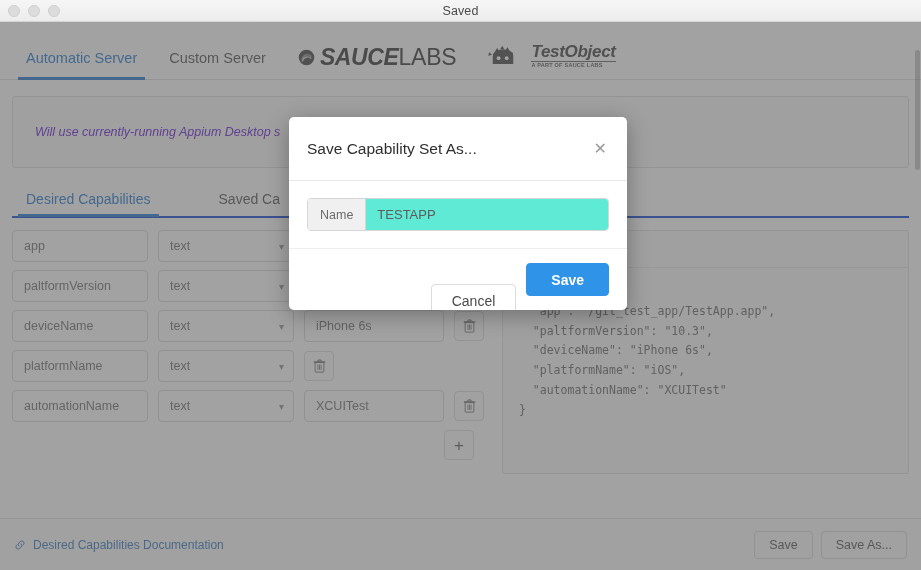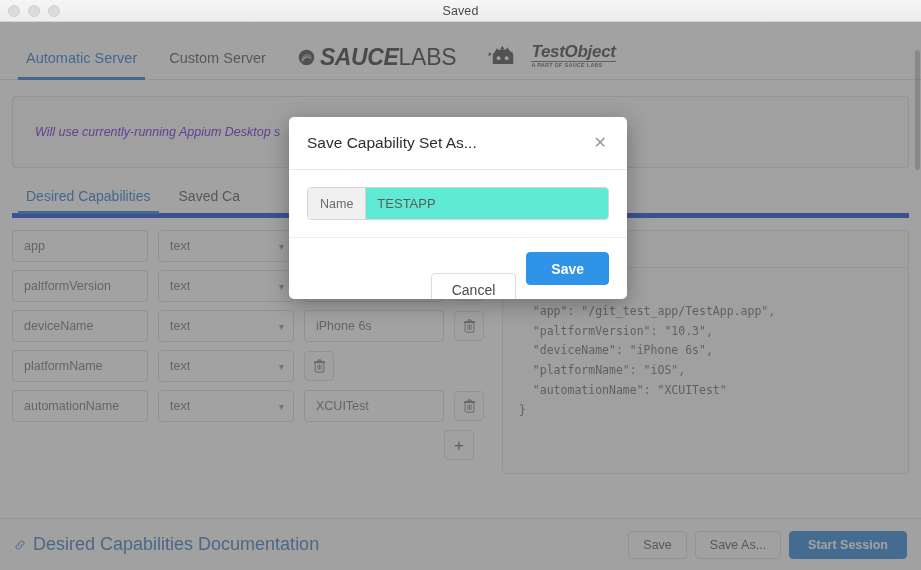--- a/index.html
+++ b/index.html
@@ -107,23 +107,24 @@
     display: flex; align-items: center;
     padding: 0 22px;
   }
   .notice-text {
     font-size: 12.5px; font-style: italic; color: #6d28d9;
   }
 
   
   .subtabstrip {
     margin: 14px 12px 0 12px;
-    border-bottom: 5px solid #1d4ed8;
+    border-bottom: 2px solid #1d4ed8;
     display: flex; align-items: flex-end;
     height: 36px;
+    gap: 40px;
   }
   .subtab {
     position: relative;
     padding: 0 14px 9px 14px;
     font-size: 14px; color: #5a5a5a; cursor: pointer;
   }
   .subtab.active { color: #2f7fd1; }
   .subtab.active::after {
     content: "";
     position: absolute; left: 6px; right: 6px; bottom: -1px;
@@ -203,21 +204,21 @@
     position: absolute;
     left: 0; right: 0; bottom: 0;
     height: 52px;
     border-top: 1px solid #e4e4e4;
     background: #fdfdfd;
     display: flex; align-items: center;
     padding: 0 14px;
   }
   .doclink {
     display: flex; align-items: center; gap: 7px;
-    font-size: 18px; color: #3d7fc1; cursor: pointer;
+    font-size: 12px; color: #3d7fc1; cursor: pointer;
   }
   .spacer { flex: 1; }
   .btn {
     height: 28px;
     border-radius: 4px;
     font-size: 12.5px;
     display: inline-flex; align-items: center; justify-content: center;
     padding: 0 14px;
     cursor: pointer;
     margin-left: 8px;
@@ -263,21 +264,21 @@
     position: absolute;
     left: 289px; top: 117px;
     width: 338px;
     background: #fff;
     border-radius: 5px;
     box-shadow: 0 5px 22px rgba(0,0,0,.30);
     z-index: 30;
     overflow: hidden;
   }
   .modal-head {
-    height: 53px;
+    height: 64px;
     border-bottom: 1px solid #e8e8e8;
     display: flex; align-items: center;
     padding: 0 18px;
   }
   .modal-title {
     font-size: 15.5px;
     color: #2f2f2f;
     flex: 1;
   }
   .modal-close {
@@ -501,21 +502,20 @@
       <div class="doclink">
         <svg width="12" height="12" viewBox="0 0 16 16">
           <path d="M6.5 9.5 a3 3 0 0 1 0 -4.2 l2.1 -2.1 a3 3 0 0 1 4.2 4.2 l-1 1" fill="none" stroke="#3d7fc1" stroke-width="1.3" stroke-linecap="round"></path>
           <path d="M9.5 6.5 a3 3 0 0 1 0 4.2 l-2.1 2.1 a3 3 0 0 1 -4.2 -4.2 l1 -1" fill="none" stroke="#3d7fc1" stroke-width="1.3" stroke-linecap="round"></path>
         </svg>
         <span>Desired Capabilities Documentation</span>
       </div>
       <div class="spacer"></div>
       <div class="btn btn-default">Save</div>
       <div class="btn btn-default">Save As...</div>
-      <div class="btn btn-primary">Start Session</div>
     </div>
 
     <div class="winscroll">
       <div class="winscroll-thumb"></div>
     </div>
   </div>
 
   <div class="overlay"></div>
 
   <div class="modal">

